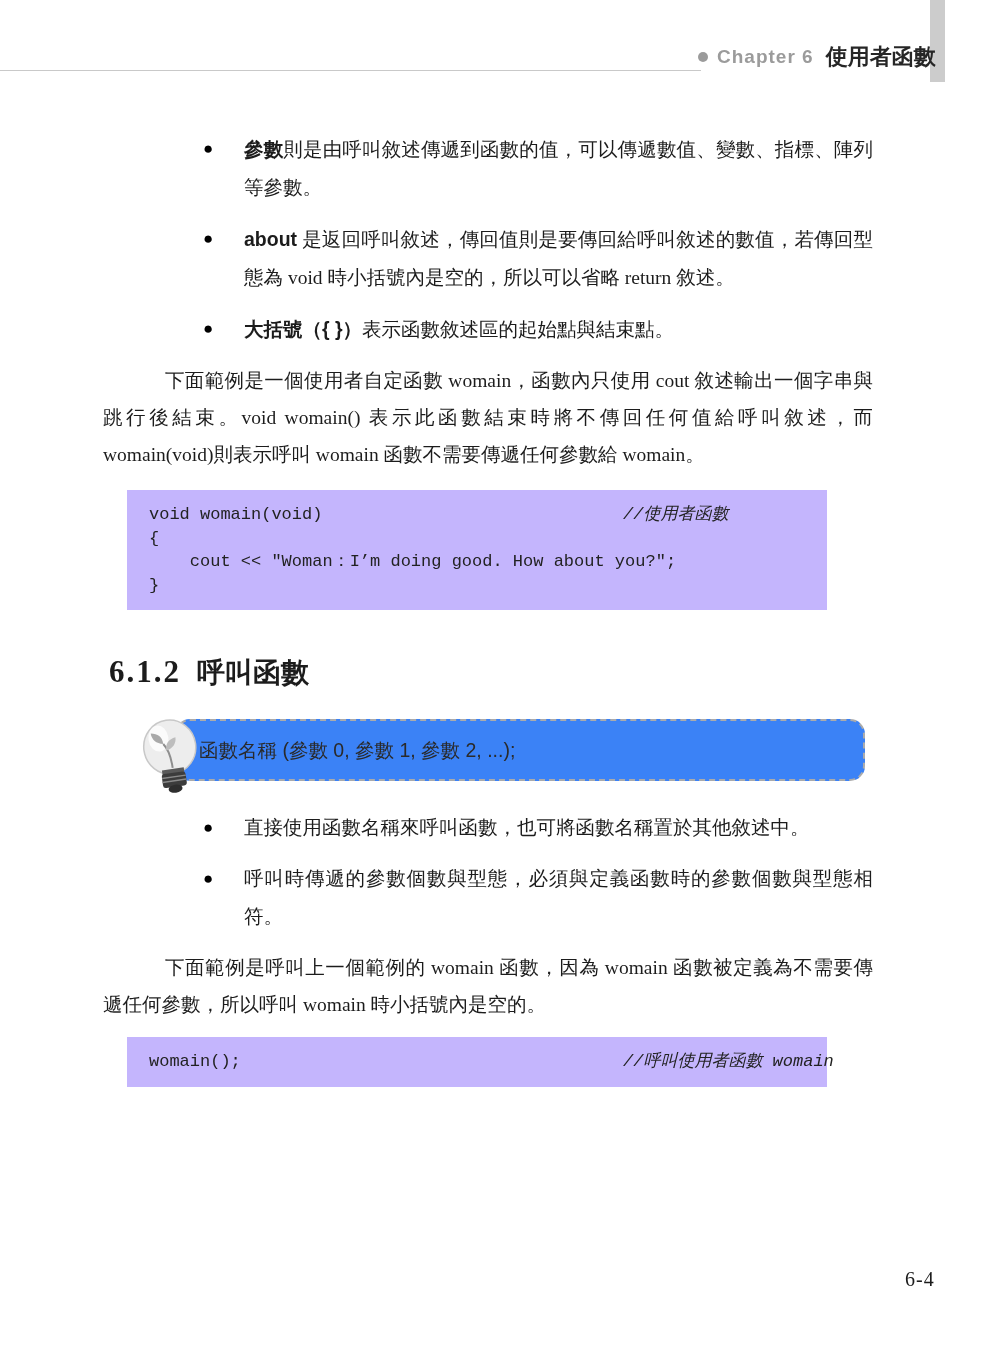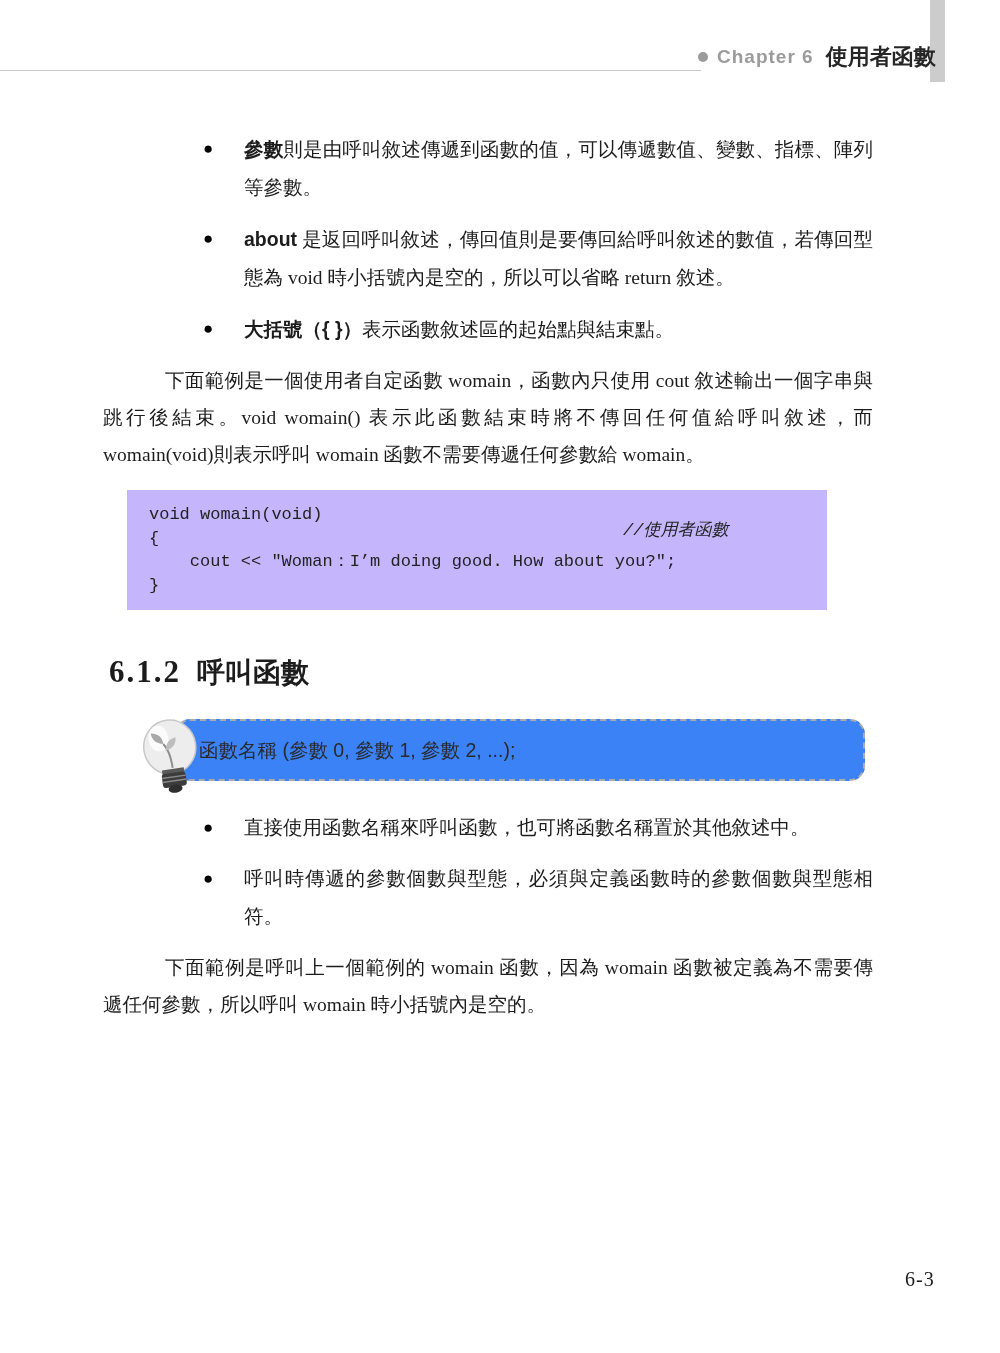--- a/index.html
+++ b/index.html
@@ -101,21 +101,21 @@
     font-family: "Liberation Mono", "DejaVu Sans Mono", monospace;
     font-size: 17px;
     line-height: 23.5px;
     color: #222222;
   }
   .code-block-1 { margin-top: 17px; }
   .code-block-2 { margin-top: 14px; }
   .code-line { position: relative; white-space: pre; min-height: 23.5px; }
   .code-comment {
     position: absolute;
-    left: 474px; top: 16px;
+    left: 474px; top: 0;
     font-style: italic;
   }
 
   
   .section-heading {
     margin-top: 44px;
     margin-left: 6px;
     display: flex;
     align-items: baseline;
   }
@@ -232,18 +232,21 @@
         <span class="bullet-body">直接使用函數名稱來呼叫函數，也可將函數名稱置於其他敘述中。</span>
       </div>
       <div class="bullet-item">
         <span class="bullet-dot">●</span>
         <span class="bullet-body">呼叫時傳遞的參數個數與型態，必須與定義函數時的參數個數與型態相符。</span>
       </div>
     </div>
 
     <p class="paragraph" style="margin-top:2px;">下面範例是呼叫上一個範例的 womain 函數，因為 womain 函數被定義為不需要傳遞任何參數，所以呼叫 womain 時小括號內是空的。</p>
 
+    <div class="code-block code-block-2">
+      <div class="code-line"><span>womain();</span><span class="code-comment">//呼叫使用者函數 womain</span></div>
+    </div>
 
   </div>
 
-  <div class="page-number">6-3</div>
+  <div class="page-number">6-4</div>
 
 </div>
 
 </body></html>

